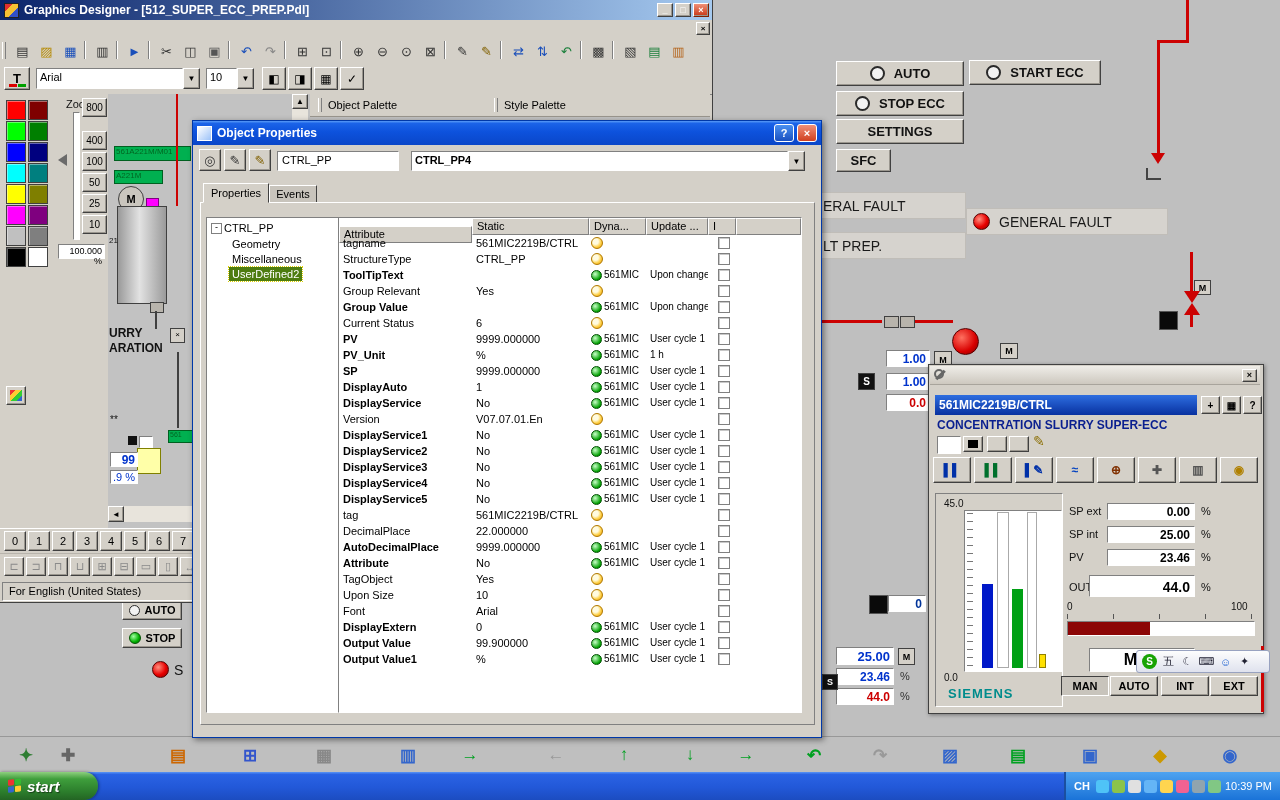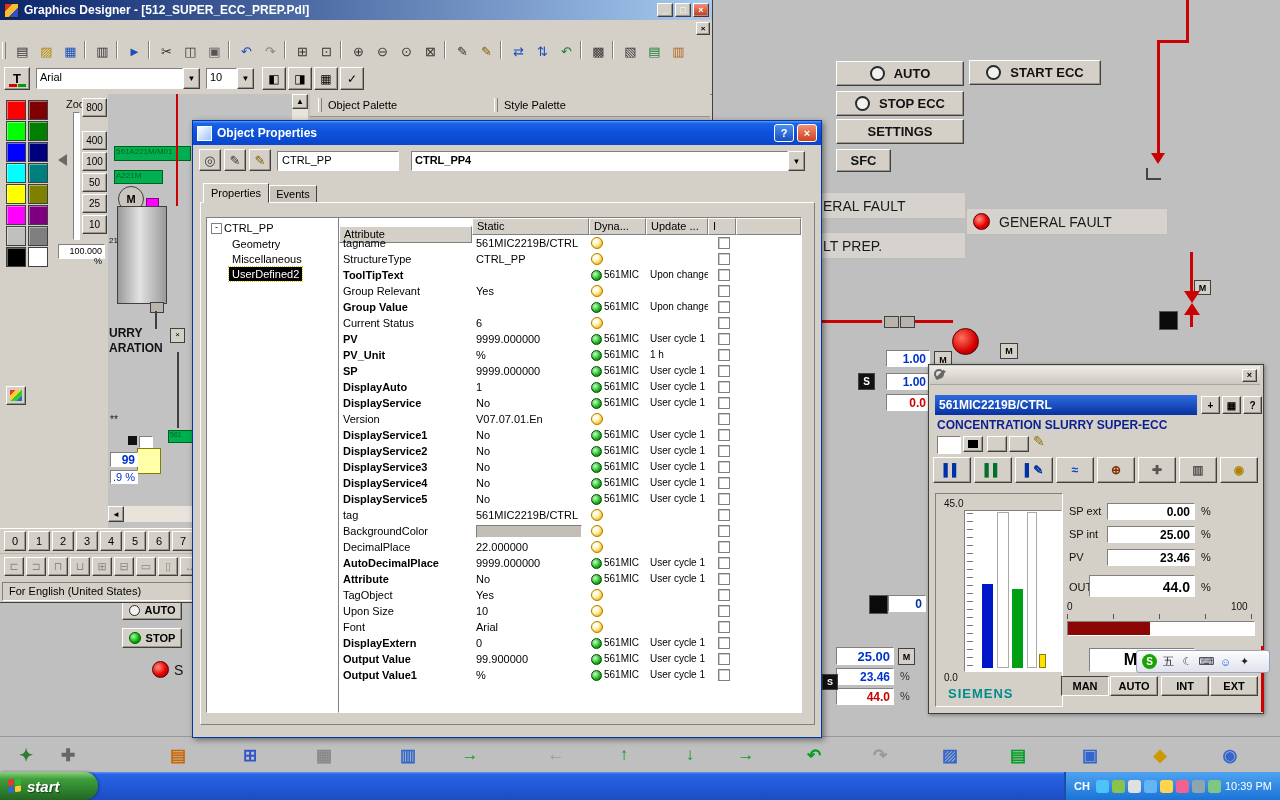--- a/index.html
+++ b/index.html
@@ -39,21 +39,21 @@
   .dlgicon{width:13px;height:13px;background:linear-gradient(135deg,#ffffff,#9cc2f8);border:1px solid #fff;margin-right:5px}
   .xpbtn{width:20px;height:18px;border-radius:3px;border:1px solid #fff;color:#fff;font-weight:bold;font-size:11px;margin-left:3px}
   .xphelp{background:linear-gradient(180deg,#4a90f0,#1a50c0)}
   .xpclose{background:linear-gradient(180deg,#f09078,#d04020)}
   .tab{position:absolute;box-sizing:border-box;display:flex;align-items:center;justify-content:center;font-size:11px}
   .tabon{background:#d4d0c8;border:1px solid;border-color:#fff #404040 transparent #fff;z-index:2;height:20px}
   .taboff{background:#c8c4bc;border:1px solid;border-color:#fff #404040 #404040 #fff;height:18px;margin-top:2px}
   .panel{position:absolute;background:#d4d0c8;border:1px solid;border-color:#fff #808080 #808080 #fff}
   .tree{position:absolute;background:#fff;border:1px solid;border-color:#808080 #fff #fff #808080;font-size:11px;overflow:hidden}
   .titem{position:absolute;left:22px;padding:0 3px;height:14px;line-height:14px;white-space:nowrap}
-  .titem.sel{background:#000000;color:#fff;border:1px d dotted #f0c000;outline:1px dotted #e0d000}
+  .titem.sel{background:#4d7c0f;color:#fff;border:1px d dotted #f0c000;outline:1px dotted #e0d000}
   .minusbox{position:absolute;left:4px;top:5px;width:9px;height:9px;background:#fff;border:1px solid #808080;font-size:9px;line-height:7px;text-align:center}
   .ptable{position:absolute;background:#fff;border:1px solid;border-color:#808080 #fff #fff #808080;overflow:hidden;font-size:11px}
   .hrow{display:flex;height:17px}
   .hc{box-sizing:border-box;background:#d4d0c8;border:1px solid;border-color:#fff #808080 #808080 #fff;padding:1px 0 0 4px;height:17px;overflow:hidden;white-space:nowrap;flex:none}
   .trow{display:flex;height:16px;line-height:16px}
   .tc{box-sizing:border-box;flex:none;overflow:hidden;white-space:nowrap;padding-left:4px}
   .tc.b{font-weight:bold}
   .dyncell{display:flex;align-items:center;gap:2px;padding-left:2px}
   .sun{width:10px;height:10px;border-radius:50%;flex:none;background:radial-gradient(circle at 35% 35%,#fffbe0 0 30%,#ffd24a 60%,#e09000 100%);border:1px solid #b07800}
   .bulb{width:9px;height:9px;border-radius:50%;flex:none;background:radial-gradient(circle at 35% 35%,#c8ffc8,#00a000 70%,#006000);border:1px solid #005000}
@@ -757,33 +757,20 @@
           <div class="tc" style="width: 117px;">561MIC2219B/CTRL</div>
           <div class="tc dyncell" style="width: 57px;">
             <div class="sun"></div>
           </div>
           <div class="tc updcell" style="width: 62px;"></div>
           <div class="tc cbwrap" style="width: 28px;">
             <div class="cb"></div>
           </div>
         </div>
         <div class="trow">
-          <div class="tc" style="width: 133px;">BackgroundColor</div>
-          <div class="tc" style="width: 117px;">
-            <div class="swatchbox"></div>
-          </div>
-          <div class="tc dyncell" style="width: 57px;">
-            <div class="sun"></div>
-          </div>
-          <div class="tc updcell" style="width: 62px;"></div>
-          <div class="tc cbwrap" style="width: 28px;">
-            <div class="cb"></div>
-          </div>
-        </div>
-        <div class="trow">
           <div class="tc" style="width: 133px;">DecimalPlace</div>
           <div class="tc" style="width: 117px;">22.000000</div>
           <div class="tc dyncell" style="width: 57px;">
             <div class="sun"></div>
           </div>
           <div class="tc updcell" style="width: 62px;"></div>
           <div class="tc cbwrap" style="width: 28px;">
             <div class="cb"></div>
           </div>
         </div>

